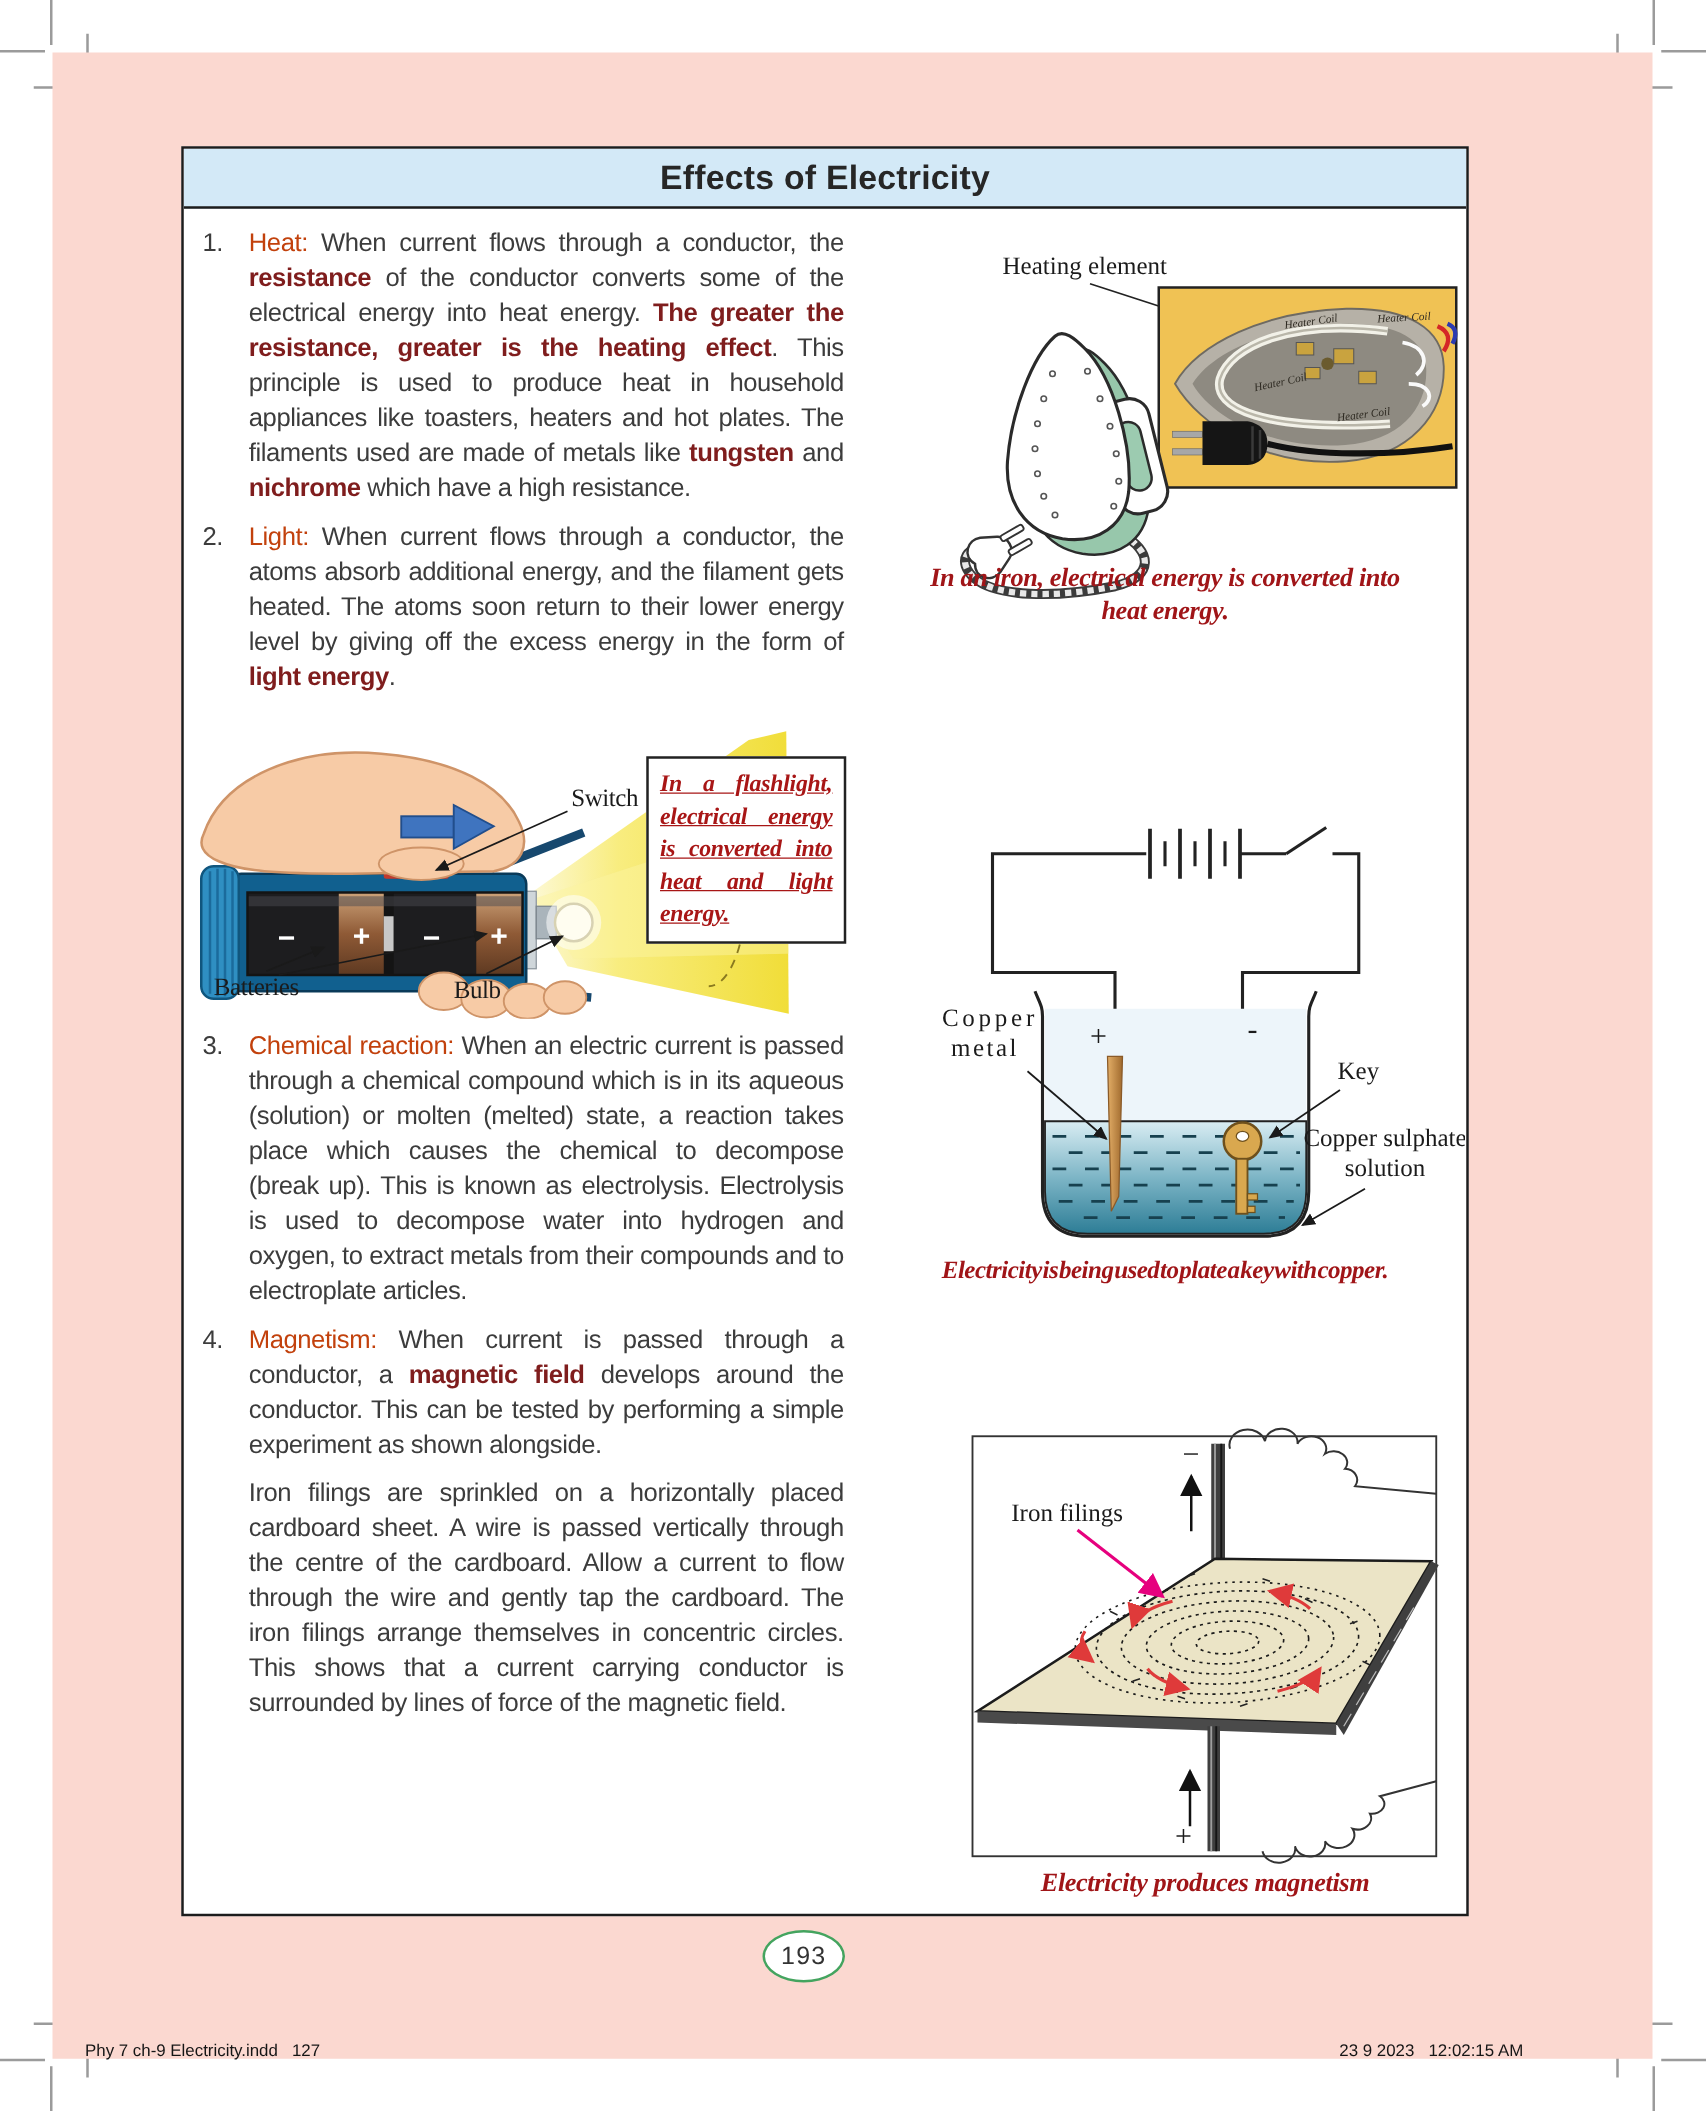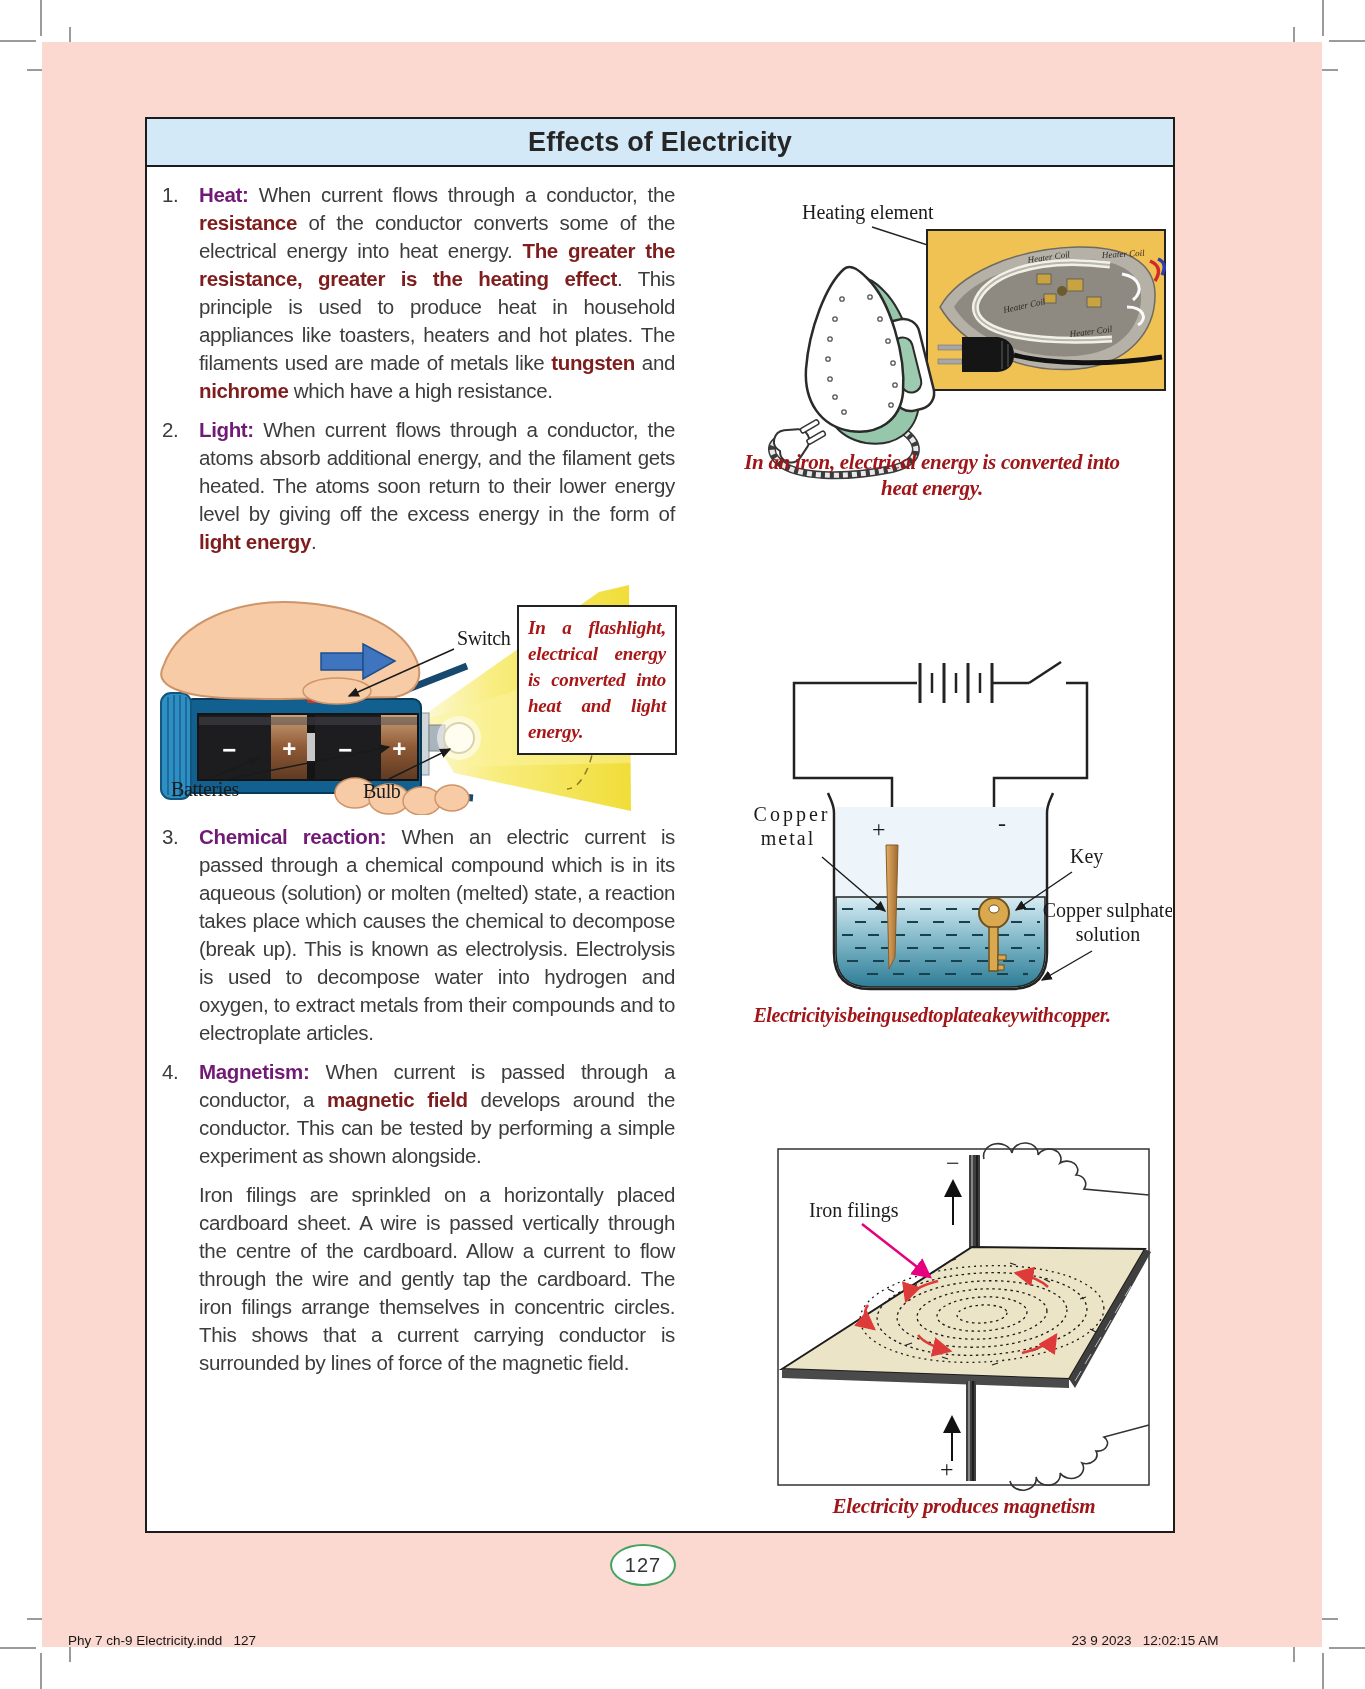--- a/index.html
+++ b/index.html
@@ -10,29 +10,29 @@
   .content-box{position:absolute;left:145px;top:117px;width:1026px;height:1412px;
                background:#fff;border:2px solid #1c1c1c;overflow:hidden;}
   .header{height:46px;background:#d3e9f7;border-bottom:2px solid #1c1c1c;
           display:flex;align-items:center;justify-content:center;}
   .title{font-size:27px;font-weight:bold;color:#262626;letter-spacing:.2px;}
   .left-col{position:absolute;left:12px;top:62px;width:516px;color:#3c3c3c;
             font-size:20.5px;line-height:28px;letter-spacing:-0.35px;text-align:justify;}
   .intro{margin:0 0 11px 0;}
   .item{position:relative;padding-left:40px;margin:0 0 11px 0;}
   .item .num{position:absolute;left:3px;top:0;}
-  .heading{color:#701a75;font-weight:bold;}
+  .heading{color:#c2410c;font-weight:normal;}
   .left-col b{color:#7f1d1d;}
   .para2{margin:11px 0 0 0;}
   .flashfig{position:relative;height:248px;margin:2px 0 8px 0;}
   .flash-svg{position:absolute;left:0;top:0;}
   .flash-caption-box{position:absolute;left:358px;top:38px;width:160px;height:150px;
      box-sizing:border-box;border:2px solid #222;background:#fff;padding:8px 9px;
      font-family:"Liberation Serif",serif;font-weight:bold;font-style:italic;
-     font-size:19px;line-height:26px;color:#a81616;text-align:justify;letter-spacing:-0.2px;}
+     font-size:19px;line-height:26px;color:#a81616;text-align:justify;letter-spacing:-0.2px;text-decoration:underline;}
   .fig{position:absolute;left:545px;}
   .fig-iron{top:60px;} .fig-electro{top:498px;} .fig-magnet{top:1010px;}
   .slabel{font-family:"Liberation Serif",serif;font-size:20px;fill:#1b1b1b;}
   .scaption{font-family:"Liberation Serif",serif;font-size:21px;font-weight:bold;
             font-style:italic;fill:#a01518;letter-spacing:-0.3px;}
   .scaption-tight{font-family:"Liberation Serif",serif;font-size:20px;font-weight:bold;
             font-style:italic;fill:#a01518;letter-spacing:-0.4px;word-spacing:-4px;}
   .coil{font-family:"Liberation Serif",serif;font-size:9px;font-style:italic;fill:#2e2a22;}
   .mark{font-family:"Liberation Serif",serif;font-size:24px;fill:#1b1b1b;}
   .batmark{font-family:"Liberation Sans",sans-serif;font-size:24px;font-weight:bold;fill:#ffffff;}
@@ -403,19 +403,19 @@
       <g>
         <text class="slabel" x="117" y="88">Iron filings</text>
         <line x1="170" y1="95" x2="238" y2="148" stroke="#e6007e" stroke-width="2.5" marker-end="url(#mM)"></line>
       </g>
       <text class="scaption" x="272" y="384" text-anchor="middle">Electricity produces magnetism</text>
     </svg>
 
   </div>
 
   <div class="pageno">
-    <span>127</span>
+    <span>193</span>
   </div>
 
   <div class="footL">Phy 7 ch-9 Electricity.indd&nbsp;&nbsp;&nbsp;127</div>
   <div class="footR">23 9 2023&nbsp;&nbsp;&nbsp;12:02:15 AM</div>
 
 </div>
 
 </body></html>

